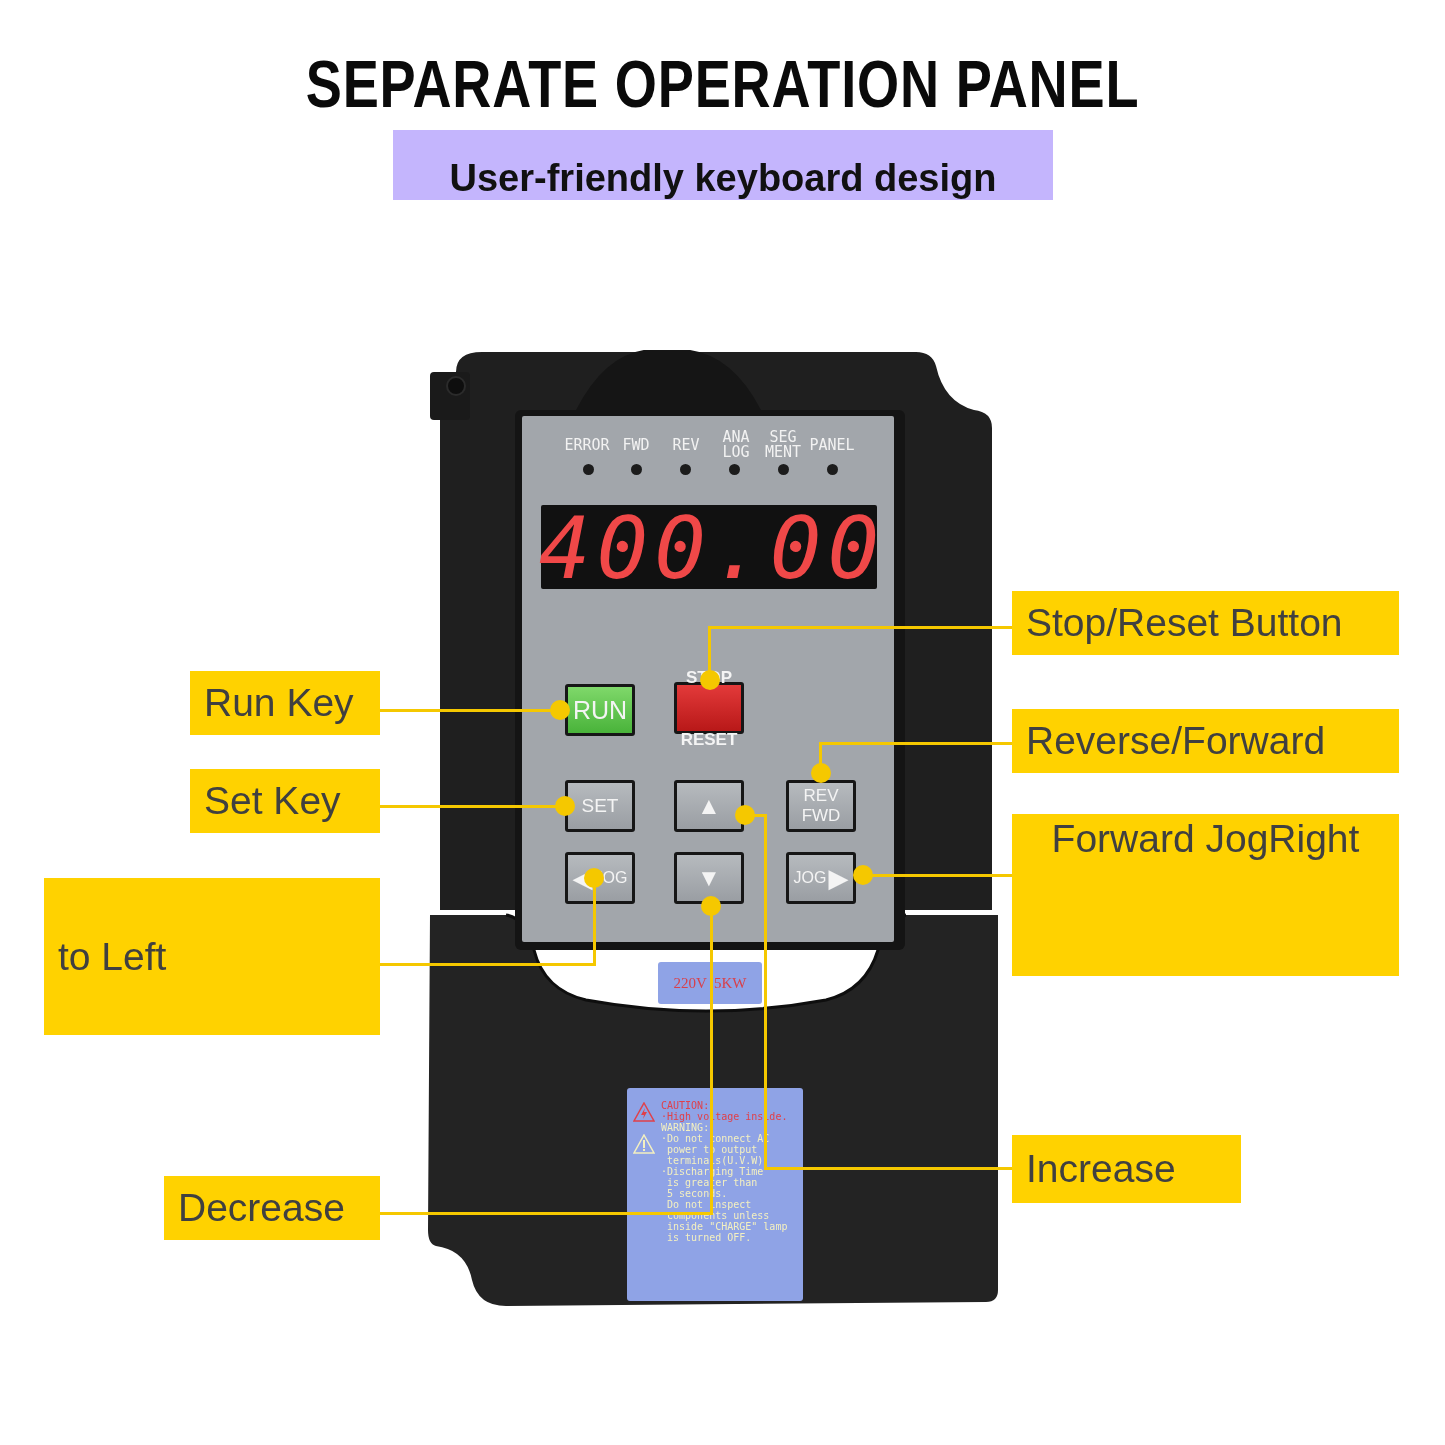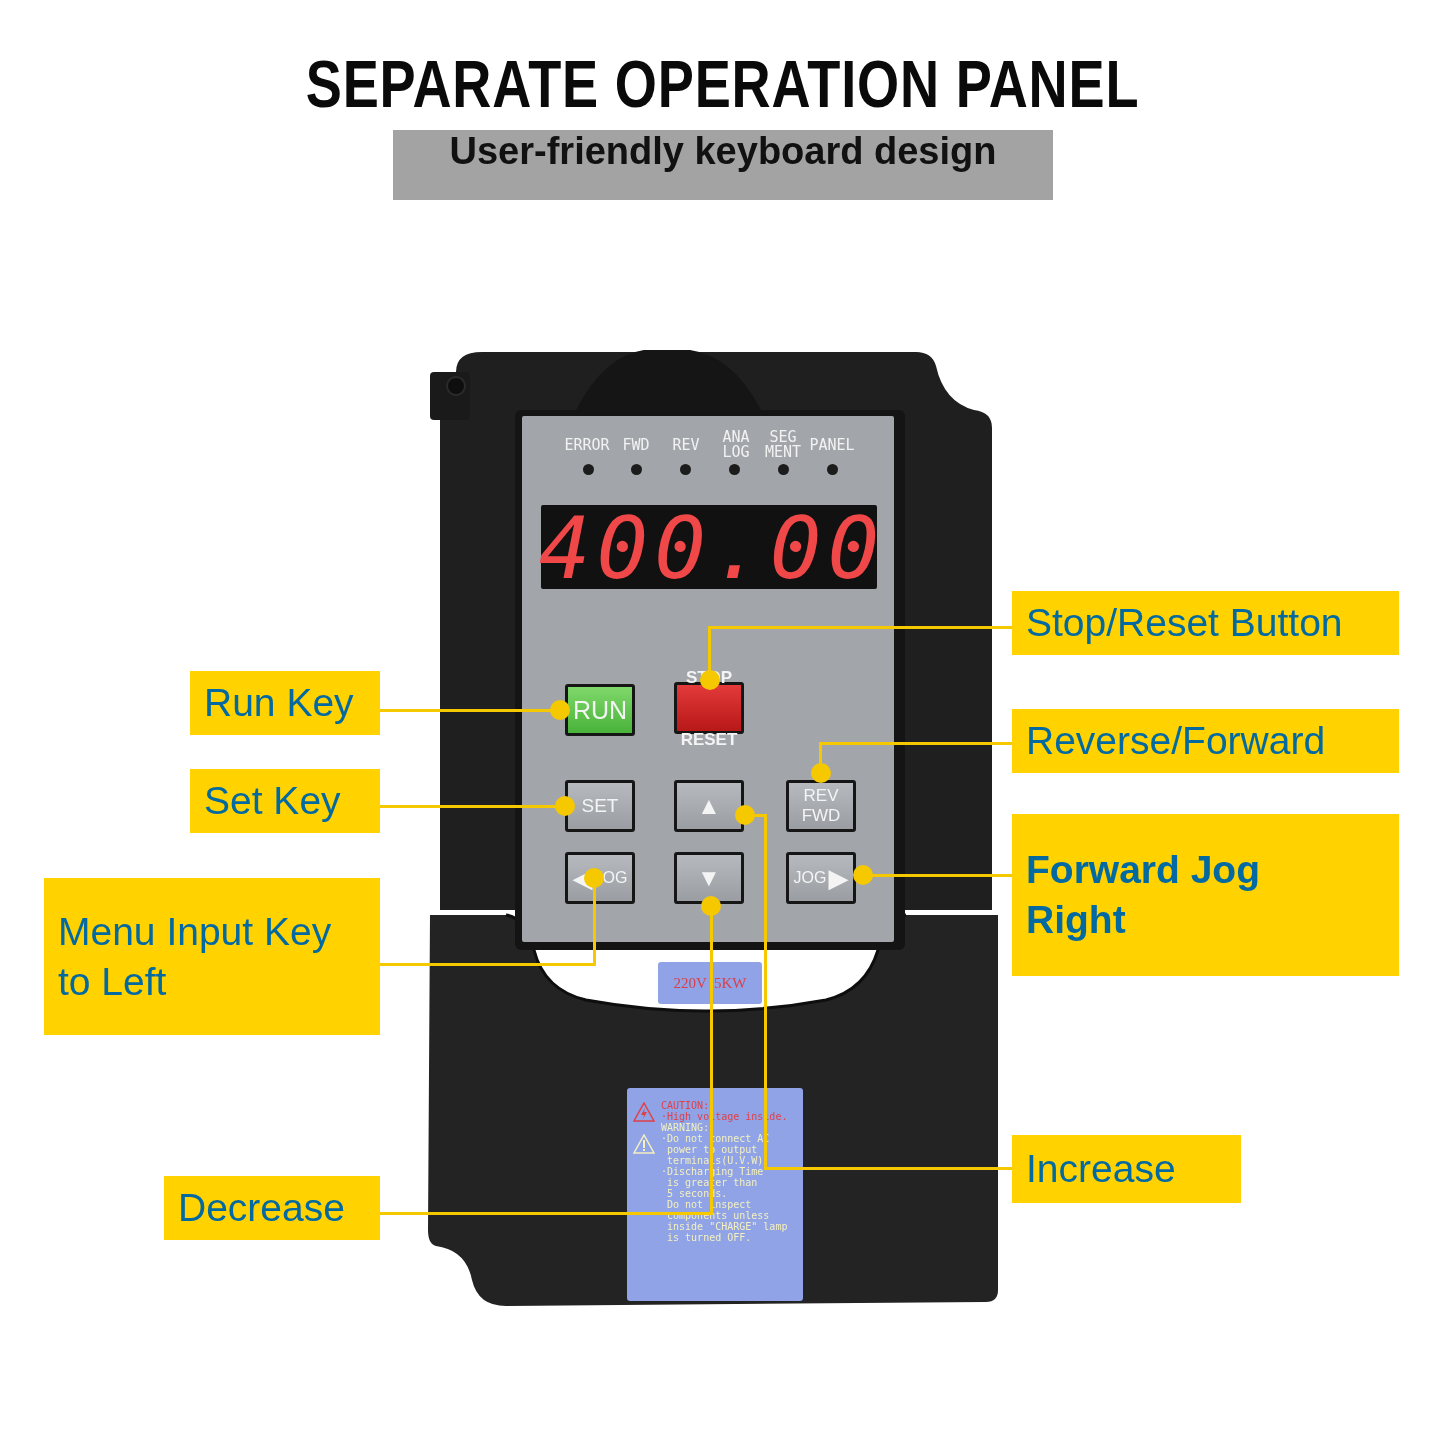--- a/index.html
+++ b/index.html
@@ -1,37 +1,37 @@
 <!DOCTYPE html>
 <html><head>
 <meta charset="utf-8">
 <style>
   html, body { margin:0; padding:0; background:#ffffff; }
   body { width:1445px; height:1445px; position:relative; overflow:hidden; font-family:"Liberation Sans", sans-serif; }
   .abs { position:absolute; }
 
   
   .title { left:0; width:1445px; top:44px; text-align:center; font-family:"Liberation Sans", sans-serif; font-weight:bold; font-size:66px; letter-spacing:1px; color:#0a0a0a; transform:scaleX(0.82); transform-origin:center; line-height:80px; }
-  .subtitle { left:393px; top:130px; width:660px; height:70px; background:#a3a3a3; display:flex; align-items:flex-start; justify-content:center; font-weight:bold; font-size:38px; color:#111; }
+  .subtitle { left:393px; top:130px; width:660px; height:70px; background:#c4b5fd; display:flex; align-items:flex-end; justify-content:center; font-weight:bold; font-size:38px; color:#111; }
 
   
   .device-body { left:426px; top:350px; width:580px; height:960px; }
   .panel-frame { left:515px; top:410px; width:390px; height:540px; background:#141414; border-radius:6px; }
   .panel-face { left:522px; top:416px; width:372px; height:526px; background:#a2a6ab; border-radius:2px; }
   .led-label { font-family:"DejaVu Sans Mono", monospace; font-size:15px; color:#f2f2f2; text-align:center; line-height:15px; }
   .led-dot { width:11px; height:11px; border-radius:50%; background:#1c1c1c; }
   .display { left:541px; top:505px; width:336px; height:84px; background:#111; border-radius:2px; }
   .seg-digits { left:549px; top:507px; width:326px; height:82px; display:flex; justify-content:space-between; align-items:center; font-family:"DejaVu Sans Mono", monospace; font-size:86px; line-height:82px; color:#f04848; letter-spacing:6px; font-style:italic; }
 
   .key { position:absolute; border:3px solid #161616; border-radius:3px; display:flex; flex-direction:column; align-items:center; justify-content:center; color:#f4f4f4; font-family:"Liberation Sans", sans-serif; box-sizing:border-box; }
   .key-gray { background:linear-gradient(#b6babe,#9a9ea3); }
   .key-run { background:linear-gradient(#7fd86a,#49b33a); font-size:25px; }
   .key-stop { background:linear-gradient(#e33a3a,#b81818); font-size:17px; font-weight:bold; line-height:19px; }
 
-  .label-tag { position:absolute; background:#ffd200; color:#0369a1; font-size:39px; line-height:50px; box-sizing:border-box; padding:0 14px; display:flex; align-items:center; }
+  .label-tag { position:absolute; background:#ffd200; color:#404040; font-size:39px; line-height:50px; box-sizing:border-box; padding:0 14px; display:flex; align-items:center; }
   .hline { position:absolute; height:3px; background:#f5c800; }
   .vline { position:absolute; width:3px; background:#f5c800; }
   .dot { position:absolute; width:20px; height:20px; border-radius:50%; background:#f5c800; }
 
   .rating-plate { left:658px; top:962px; width:104px; height:42px; background:#8fa3e6; border-radius:3px; display:flex; align-items:center; justify-content:center; font-family:"Liberation Serif", serif; font-size:15px; color:#d8404a; }
   .caution-plate { left:627px; top:1088px; width:176px; height:213px; background:#8fa3e6; border-radius:3px; font-family:"DejaVu Sans Mono", monospace; font-size:10px; line-height:11px; color:#f4f0c0; box-sizing:border-box; padding:12px 6px 6px 34px; }
   .caution-red { color:#e0404a; }
 </style>
 </head>
 <body>
@@ -174,32 +174,31 @@
 <div class="hline" style="left:764px;top:1167px;width:250px;"></div>
 <div class="dot" style="left:735px;top:805px;"></div>
 
 <div class="label-tag" style="left:190px;top:671px;width:190px;height:64px;">
   <span>Run Key</span>
 </div>
 <div class="label-tag" style="left:190px;top:769px;width:190px;height:64px;">
   <span>Set Key</span>
 </div>
 <div class="label-tag" style="left:44px;top:878px;width:336px;height:157px;flex-direction:column;align-items:flex-start;justify-content:center;">
-  <span>Menu Input Key</span>
   <span>to Left</span>
 </div>
 <div class="label-tag" style="left:164px;top:1176px;width:216px;height:64px;">
   <span>Decrease</span>
 </div>
 
 <div class="label-tag" style="left:1012px;top:591px;width:387px;height:64px;">
   <span>Stop/Reset Button</span>
 </div>
 <div class="label-tag" style="left:1012px;top:709px;width:387px;height:64px;">
   <span>Reverse/Forward</span>
 </div>
-<div class="label-tag" style="left:1012px;top:814px;width:387px;height:162px;flex-direction:column;align-items:flex-start;justify-content:center;font-weight:bold;">
+<div class="label-tag" style="left:1012px;top:814px;width:387px;height:162px;align-items:flex-start;justify-content:center;">
   <span>Forward Jog</span>
   <span>Right</span>
 </div>
 <div class="label-tag" style="left:1012px;top:1135px;width:229px;height:68px;">
   <span>Increase</span>
 </div>
 
 </body></html>

